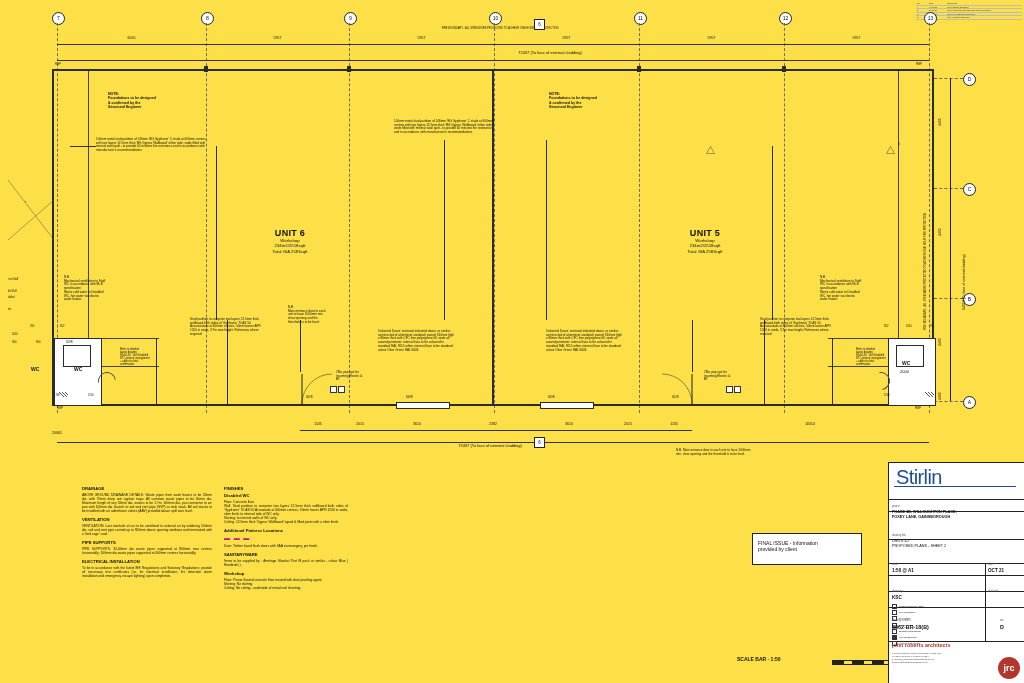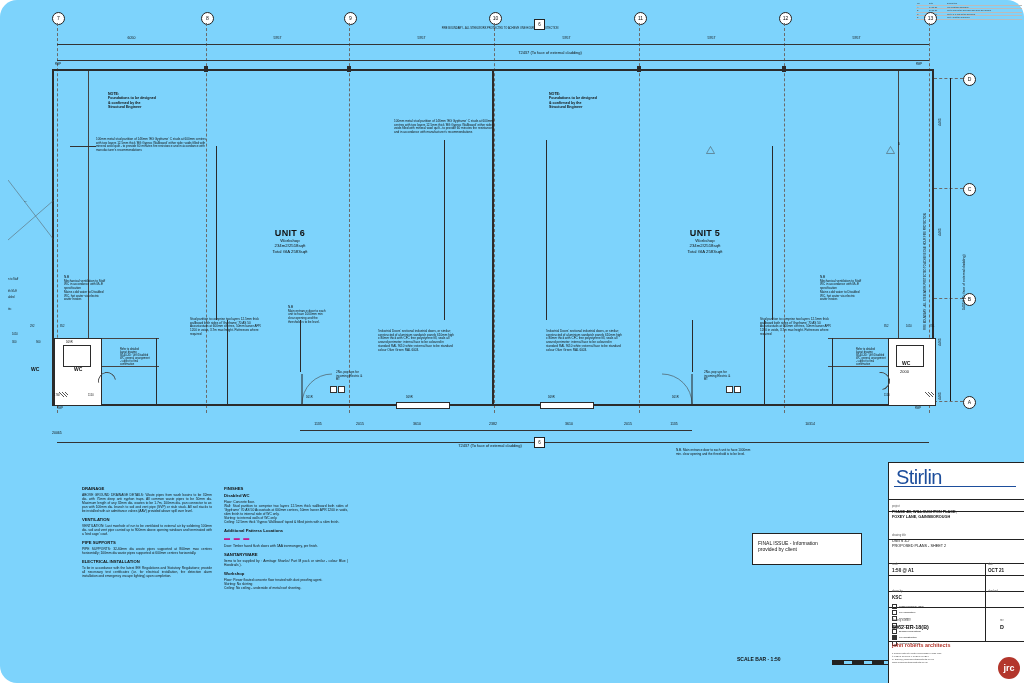--- a/index.html
+++ b/index.html
@@ -1,18 +1,18 @@
 <!DOCTYPE html>
 <html><head>
 <meta charset="utf-8">
 <style>
   html,body{margin:0;padding:0;background:#ffffff;}
   body{width:1024px;height:683px;position:relative;overflow:hidden;
        font-family:"Liberation Sans",sans-serif;color:#111;}
-  .sheet{position:absolute;left:0;top:0;width:1024px;height:683px;background:#7dd3fc;border-radius:17px;}
+  .sheet{position:absolute;left:0;top:0;width:1024px;height:683px;background:#fde047;}
 
   
   .ab{position:absolute;}
   .tiny{font-size:2.6px;line-height:3.1px;}
   .t35{font-size:3.5px;line-height:4.2px;}
   .t4{font-size:4px;line-height:4.8px;}
   .t5{font-size:5px;line-height:6px;}
   .b{font-weight:bold;}
   .ctr{text-align:center;}
 

